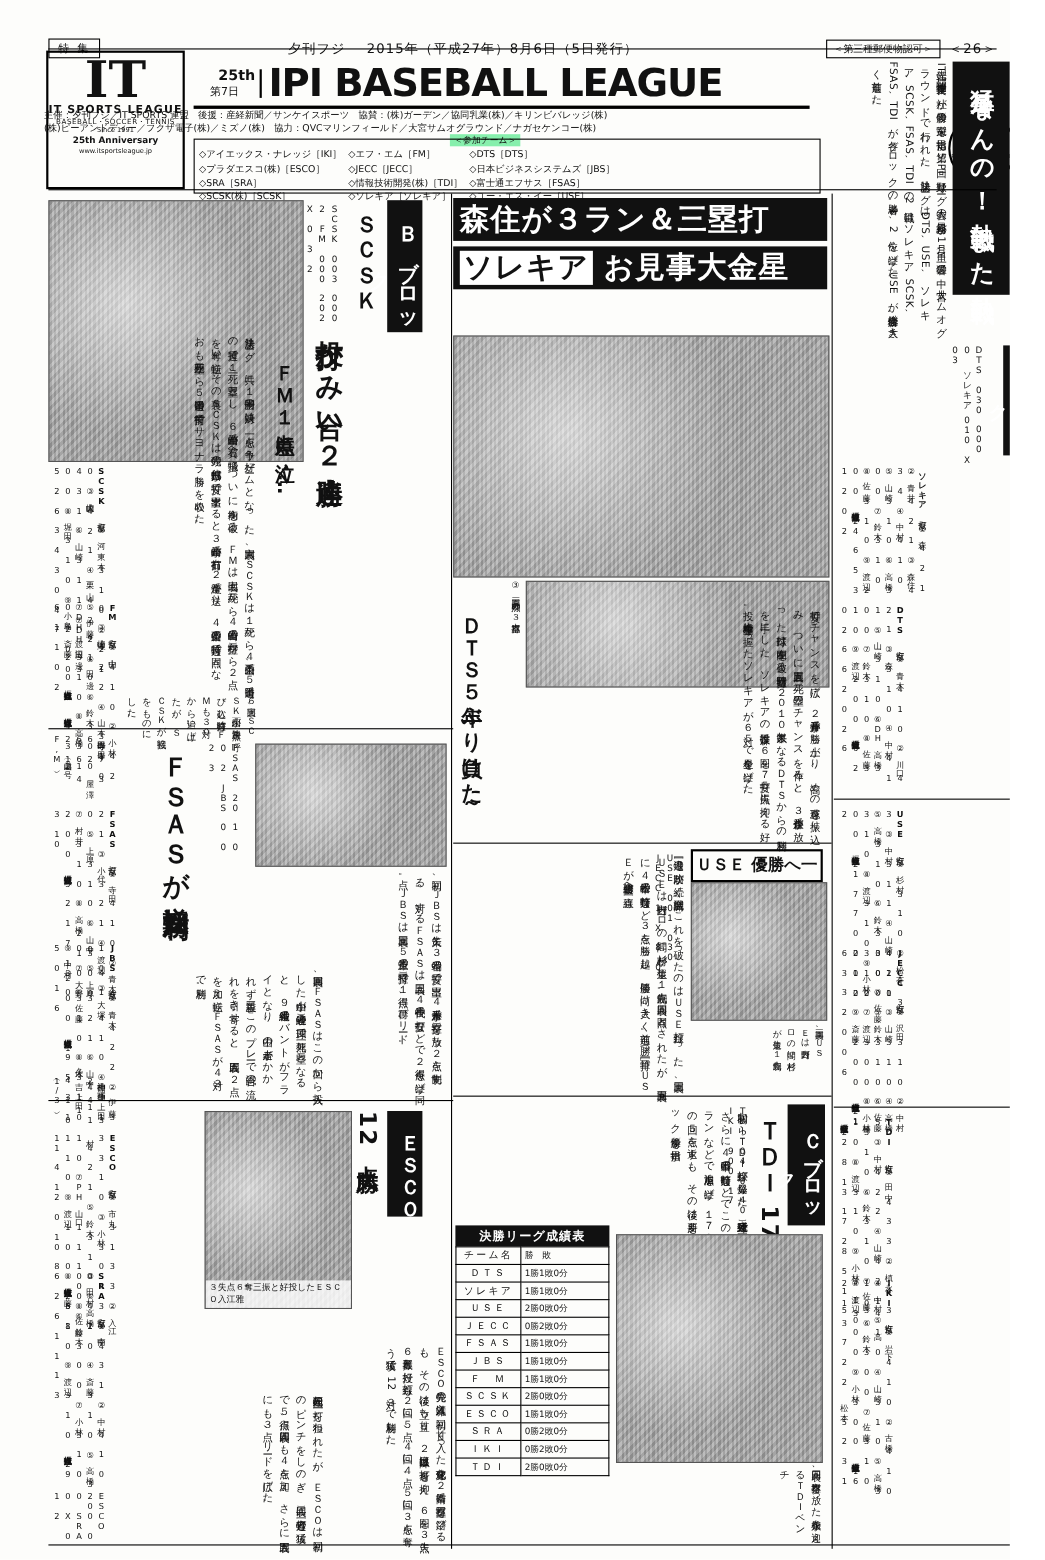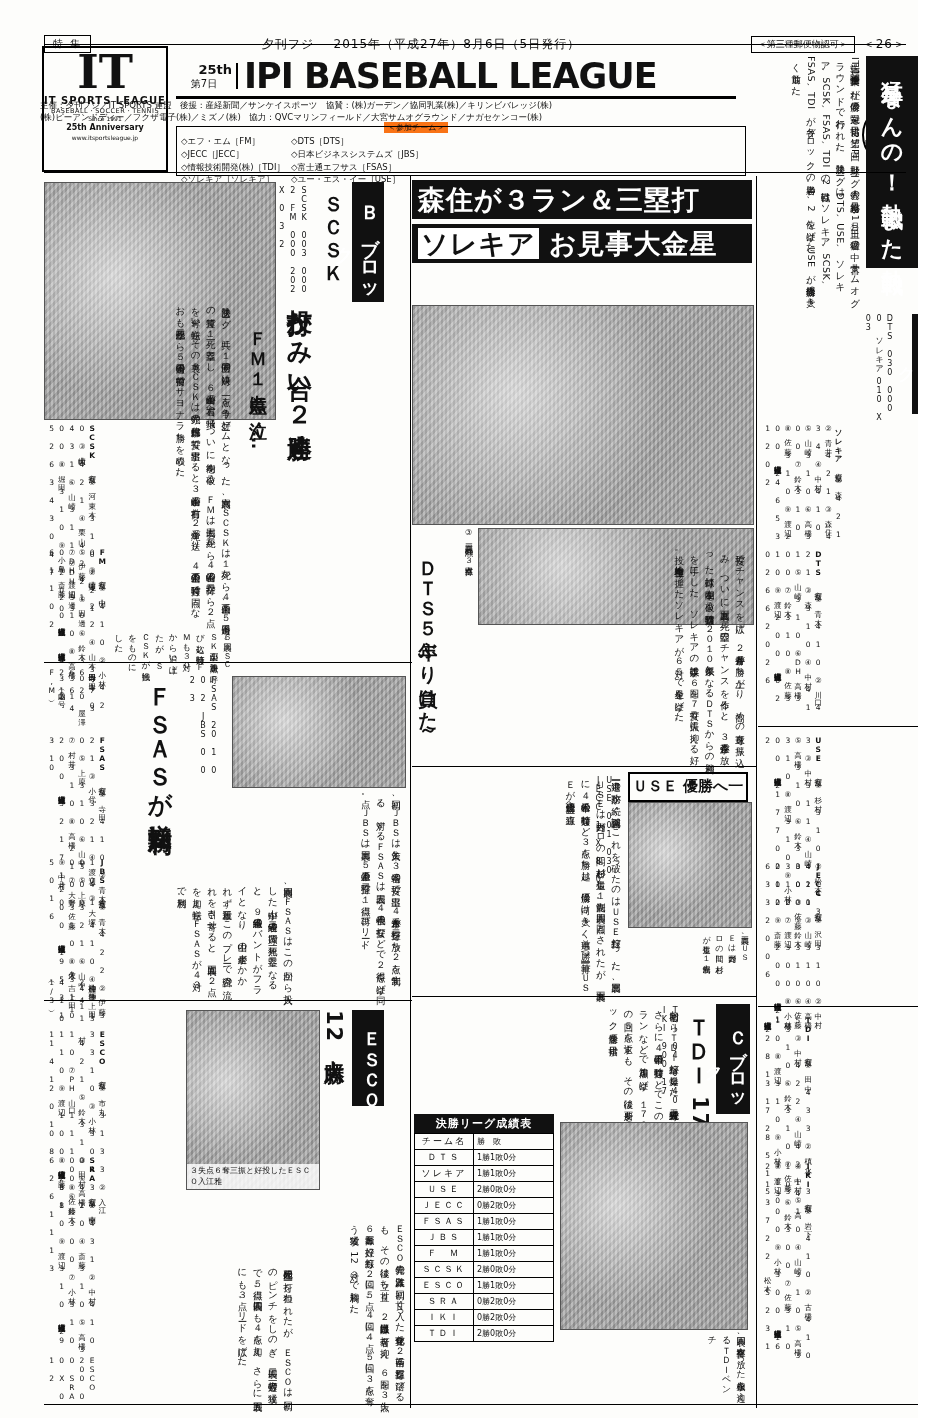--- a/index.html
+++ b/index.html
@@ -15,21 +15,21 @@
   .mh-page{font-size:12px;letter-spacing:1px;}
 
   .title-row{position:absolute;left:176px;top:56px;width:560px;height:40px;display:flex;align-items:center;}
   .ed-badge{width:56px;text-align:center;font-size:10px;line-height:1.15;border-right:2px solid #000;padding-right:4px;}
   .ed-badge b{display:block;font-size:13px;text-align:right;}
   .big-title{flex:1;font-size:35px;font-weight:bold;letter-spacing:-1px;padding-left:6px;font-family:"DejaVu Sans","Liberation Sans",sans-serif;}
   .rule-th{position:absolute;left:176px;top:96px;width:560px;border-top:3px solid #000;}
 
   .sponsors{position:absolute;left:40px;top:99px;width:700px;font-size:8.5px;line-height:1.45;}
   .org-box{position:absolute;left:176px;top:126px;width:560px;height:44px;border:1px solid #000;font-size:8.5px;padding:2px 4px;}
-  .org-title{position:absolute;left:384px;top:122px;background:#f97316;font-size:8px;padding:0 4px;}
+  .org-title{position:absolute;left:409px;top:122px;background:#86efac;font-size:8px;padding:0 4px;}
   .org-cols{display:flex;gap:6px;padding-top:6px;}
   .org-cols div{line-height:1.5;}
 
   
   .emblem{position:absolute;left:42px;top:46px;width:122px;height:120px;border:2px solid #000;text-align:center;font-size:7.5px;line-height:1.3;padding-top:2px;}
   .emblem .tbig{font-size:46px;font-weight:bold;line-height:44px;font-family:"DejaVu Serif","Liberation Serif",serif;}
   .emblem .l1{font-weight:bold;font-size:10px;letter-spacing:1px;}
   .emblem .l2{font-size:6.5px;letter-spacing:.5px;}
   .emblem .l3{font-size:6px;}
   .emblem .l4{font-weight:bold;font-size:8px;}
@@ -106,20 +106,26 @@
   <div class="rule-th"></div>
 
   <div class="sponsors">
     <div>主催：夕刊フジ／IT SPORTS 連盟　後援：産経新聞／サンケイスポーツ　協賛：(株)ガーデン／協同乳業(株)／キリンビバレッジ(株)</div>
     <div>(株)ピーアンドディー／フクザ電子(株)／ミズノ(株)　協力：QVCマリンフィールド／大宮サムオグラウンド／ナガセケンコー(株)</div>
   </div>
 
   <div class="org-title">＜参加チーム＞</div>
   <div class="org-box">
     <div class="org-cols">
+      <div>
+        <div>◇アイエックス・ナレッジ［IKI］</div>
+        <div>◇プラダエスコ(株)［ESCO］</div>
+        <div>◇SRA［SRA］</div>
+        <div>◇SCSK(株)［SCSK］</div>
+      </div>
       <div>
         <div>◇エフ・エム［FM］</div>
         <div>◇JECC［JECC］</div>
         <div>◇情報技術開発(株)［TDI］</div>
         <div>◇ソレキア［ソレキア］</div>
       </div>
       <div>
         <div>◇DTS［DTS］</div>
         <div>◇日本ビジネスシステムズ［JBS］</div>
         <div>◇富士通エフサス［FSAS］</div>

